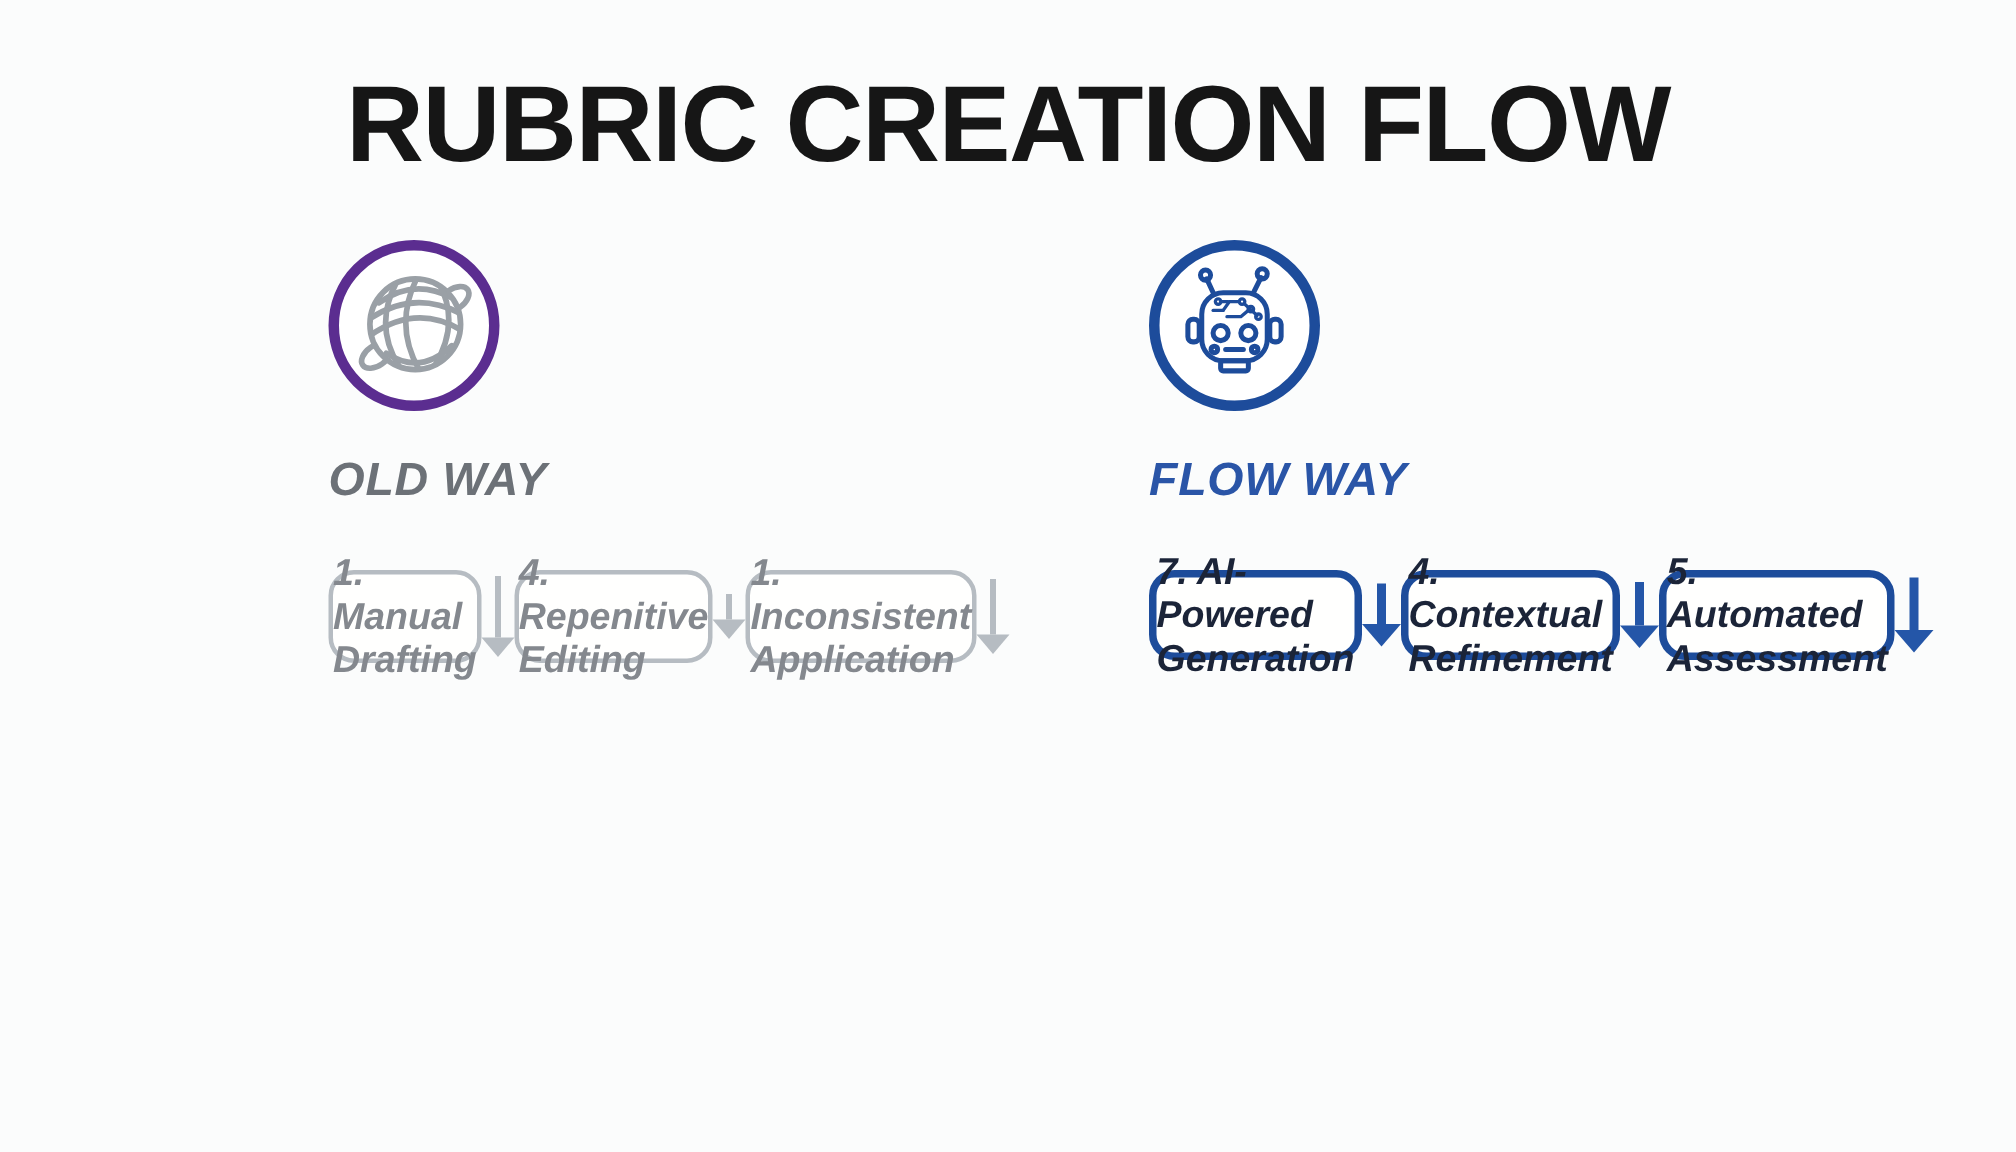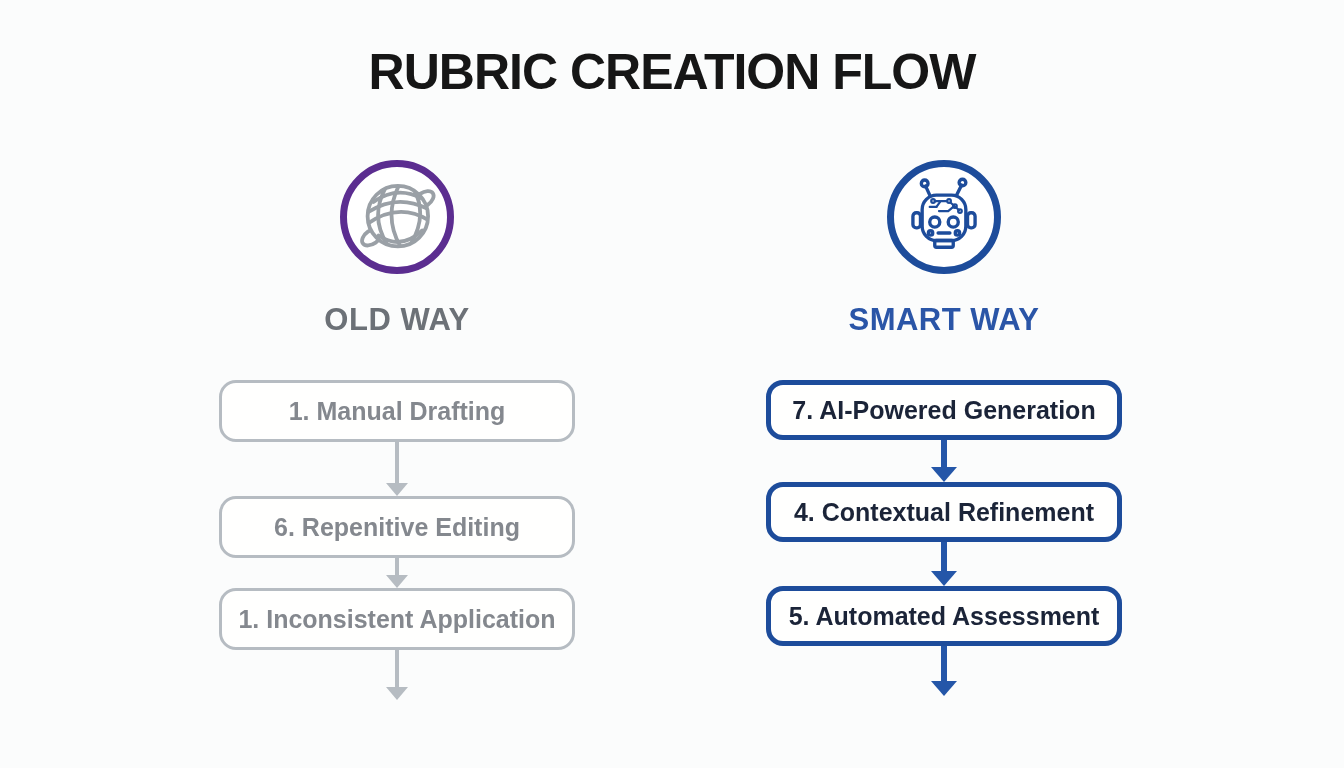--- a/index.html
+++ b/index.html
@@ -5,41 +5,41 @@
   html,body{margin:0;padding:0;}
   body{
     width:1344px;height:768px;overflow:hidden;
     font-family:"Liberation Sans", sans-serif;
     background:var(--bg,#fbfcfc);
   }
   .canvas{position:relative;width:1344px;height:768px;background:var(--bg,#fbfcfc);}
 
   .title{
     position:absolute;top:47px;left:0;width:100%;
-    text-align:center;font-size:50px;font-weight:bold;
+    text-align:center;font-size:72px;font-weight:bold;
     letter-spacing:-1px;color:var(--title,#161616);line-height:1;
   }
 
-  .col{position:absolute;top:160px;width:356px;display:flex;flex-direction:column;align-items:center;}
+  .col{position:absolute;top:160px;width:356px;display:flex;flex-direction:column;align-items:flex-start;font-style:italic;}
   .col-old{left:219px;}
   .col-smart{left:766px;}
 
   .icon-ring{
     width:100px;height:100px;border-radius:50%;
     background:#ffffff;display:flex;align-items:center;justify-content:center;
   }
   .ring-old{border:7px solid var(--purple,#5b2d90);}
   .ring-smart{border:7px solid var(--blue,#1d4c9b);}
   .icon-ring svg{display:block;}
 
   .way-label{margin-top:27px;font-size:31px;font-weight:bold;letter-spacing:0.5px;line-height:1.2;}
   .label-old{color:var(--gray-label,#6c7177);}
   .label-smart{color:var(--blue-label,#2a55a7);}
 
-  .steps{margin-top:42px;width:100%;display:flex;flex-direction:column;align-items:center;}
+  .steps{margin-top:42px;width:100%;display:flex;flex-direction:row;align-items:center;}
 
   .box{
     width:100%;box-sizing:border-box;border-radius:17px;
     display:flex;align-items:center;justify-content:center;
     font-weight:bold;font-size:25px;background:#fffffe;
   }
   .box-old{height:62px;border:3px solid var(--gray-border,#b6bcc2);color:var(--gray-text,#84888e);}
   .box-smart{height:60px;border:5px solid var(--blue,#1d4c9b);color:var(--navy-text,#1b2438);}
 
   .arrow{display:flex;flex-direction:column;align-items:center;}
@@ -92,21 +92,21 @@
         </g>
       </svg>
     </div>
     <div class="way-label label-old">OLD WAY</div>
     <div class="steps">
       <div class="box box-old">1. Manual Drafting</div>
       <div class="arrow a-old-1">
         <div class="stem stem-old"></div>
           <div class="head-old"></div>
       </div>
-      <div class="box box-old">6. Repenitive Editing</div>
+      <div class="box box-old">4. Repenitive Editing</div>
       <div class="arrow a-old-2">
         <div class="stem stem-old"></div>
           <div class="head-old"></div>
       </div>
       <div class="box box-old">1. Inconsistent Application</div>
       <div class="arrow a-old-3">
         <div class="stem stem-old"></div>
           <div class="head-old"></div>
       </div>
     </div>
@@ -134,21 +134,21 @@
             <circle cx="56" cy="31" r="2.2"></circle>
           <path d="M44 43 h11 l6 -5"></path>
             <circle cx="63" cy="37" r="2.2"></circle>
           <circle cx="37" cy="31" r="2.2"></circle>
             <path d="M39 31 h6"></path>
           <path d="M58 33 l10 9"></path>
             <circle cx="69" cy="43" r="2.2"></circle>
         </g>
       </svg>
     </div>
-    <div class="way-label label-smart">SMART WAY</div>
+    <div class="way-label label-smart">FLOW WAY</div>
     <div class="steps">
       <div class="box box-smart">7. AI-Powered Generation</div>
       <div class="arrow a-smart-1">
         <div class="stem stem-smart"></div>
           <div class="head-smart"></div>
       </div>
       <div class="box box-smart">4. Contextual Refinement</div>
       <div class="arrow a-smart-2">
         <div class="stem stem-smart"></div>
           <div class="head-smart"></div>

